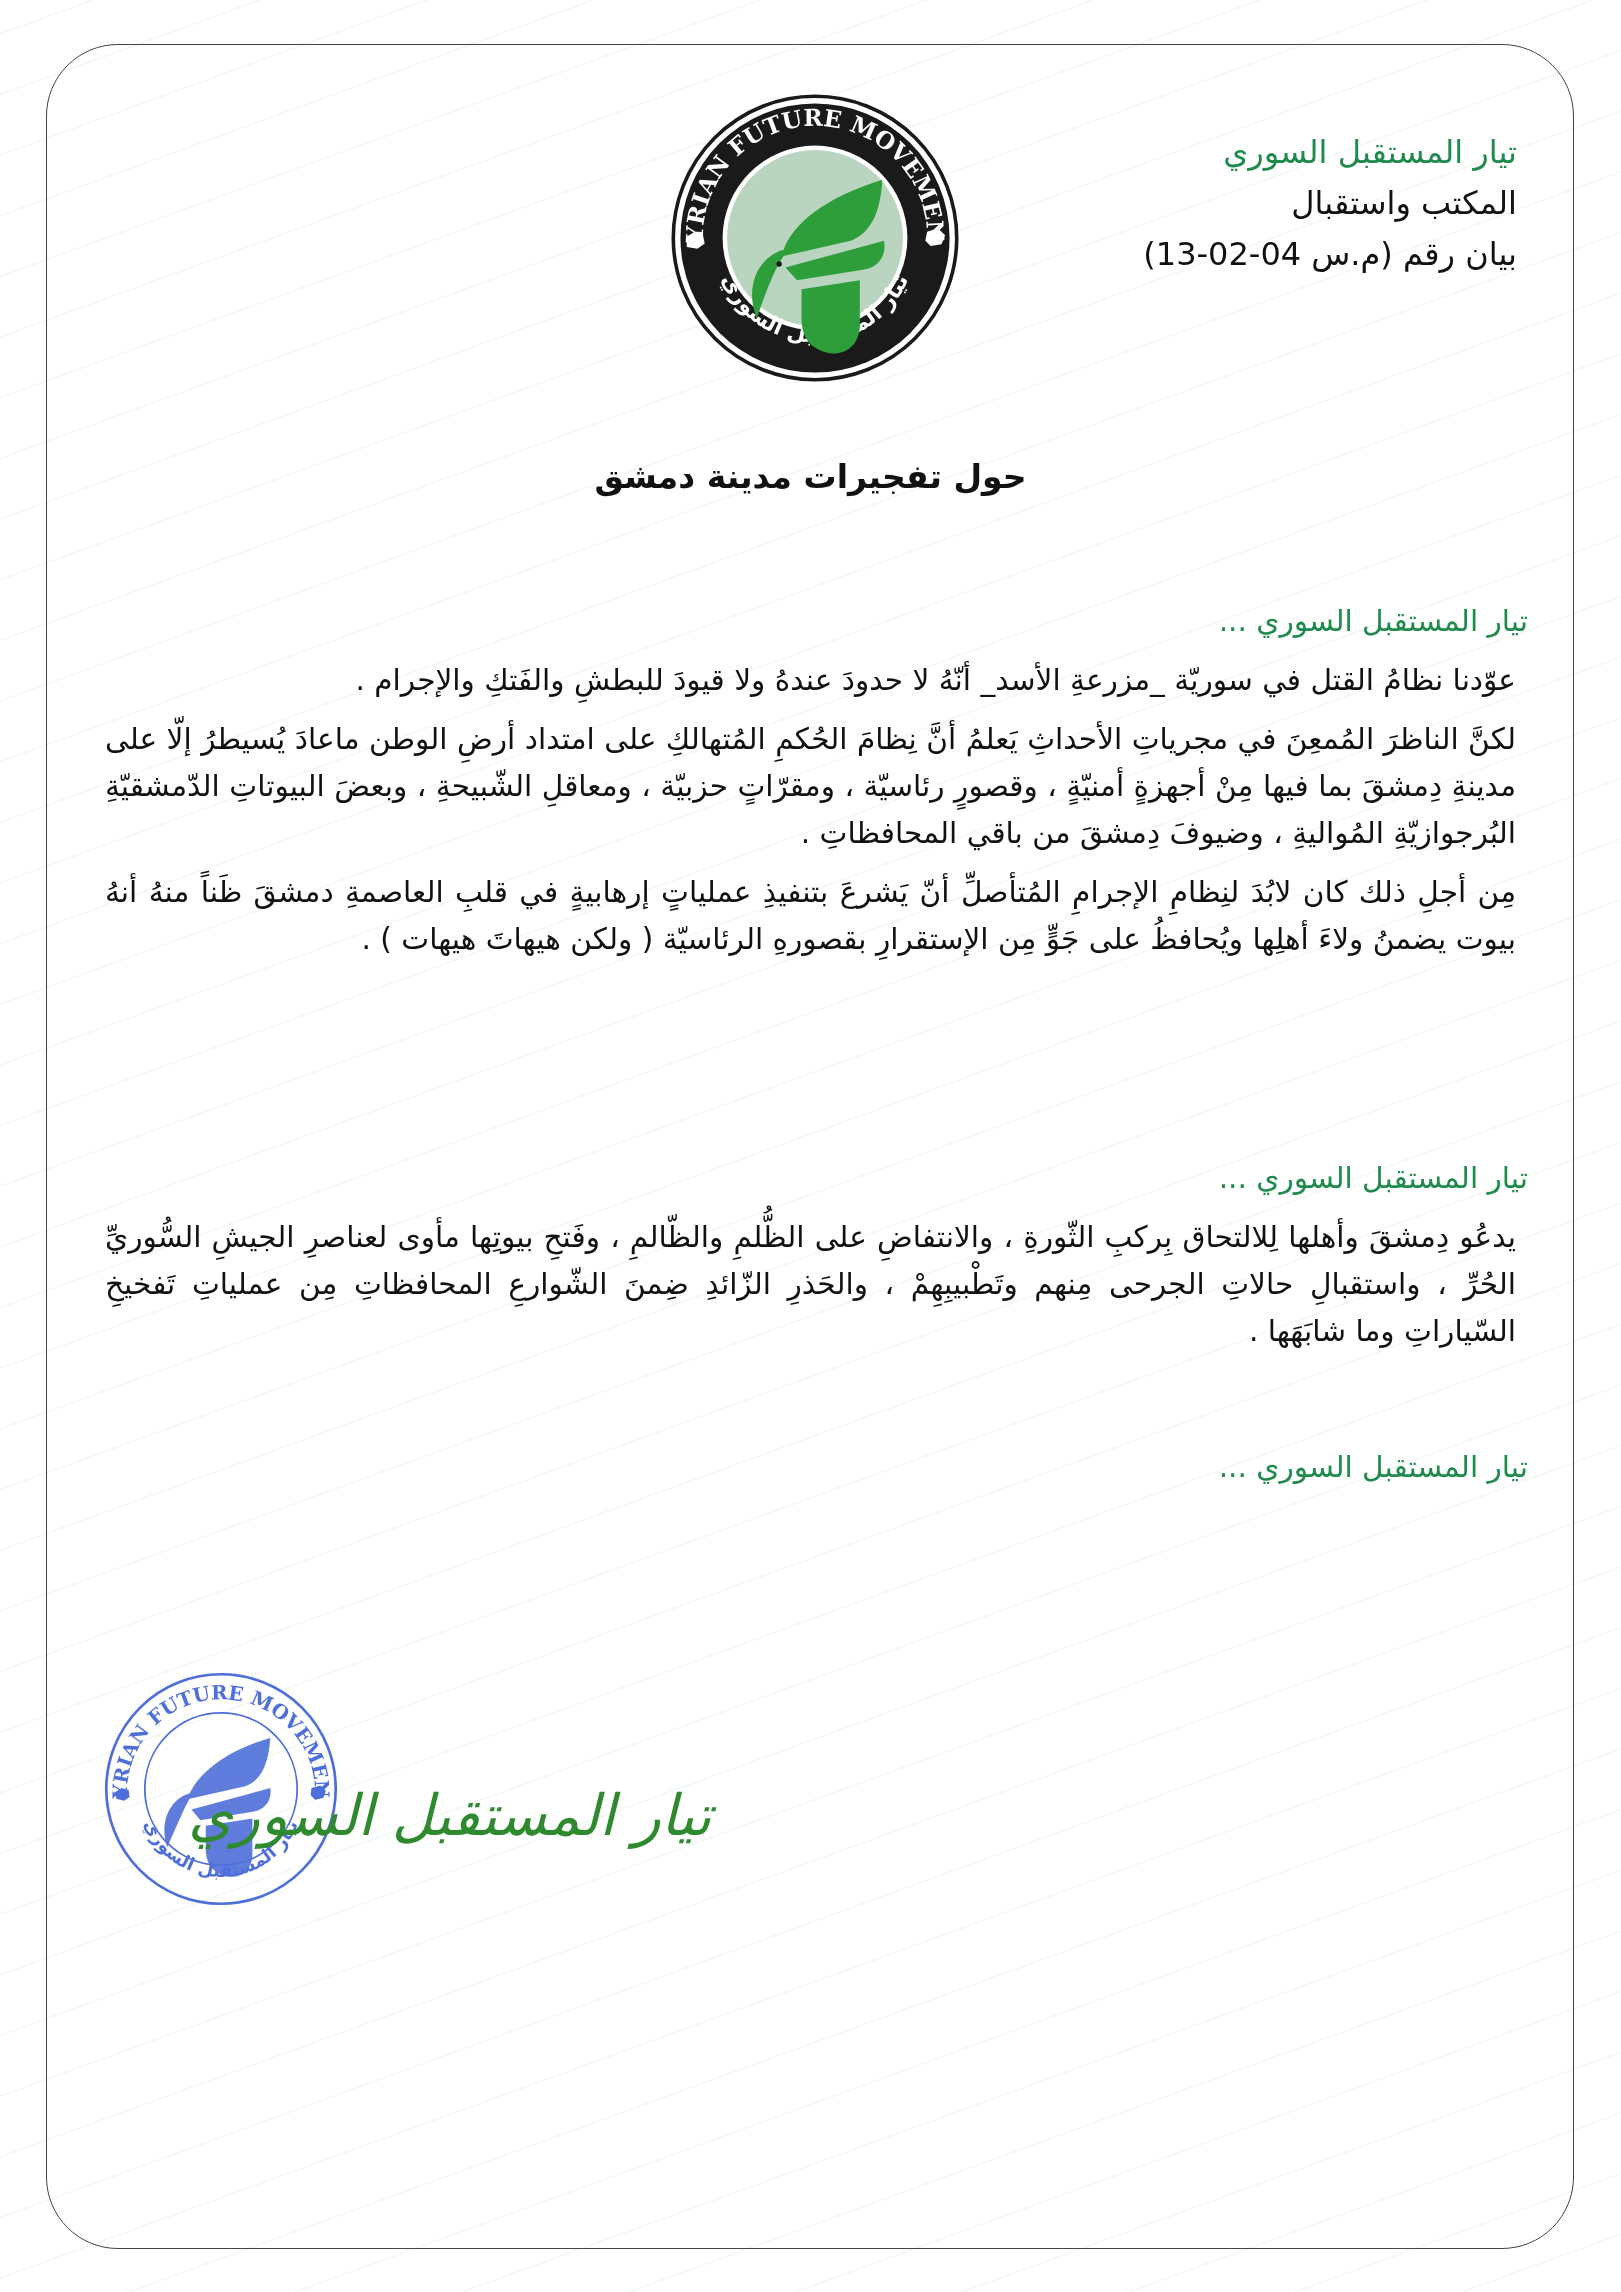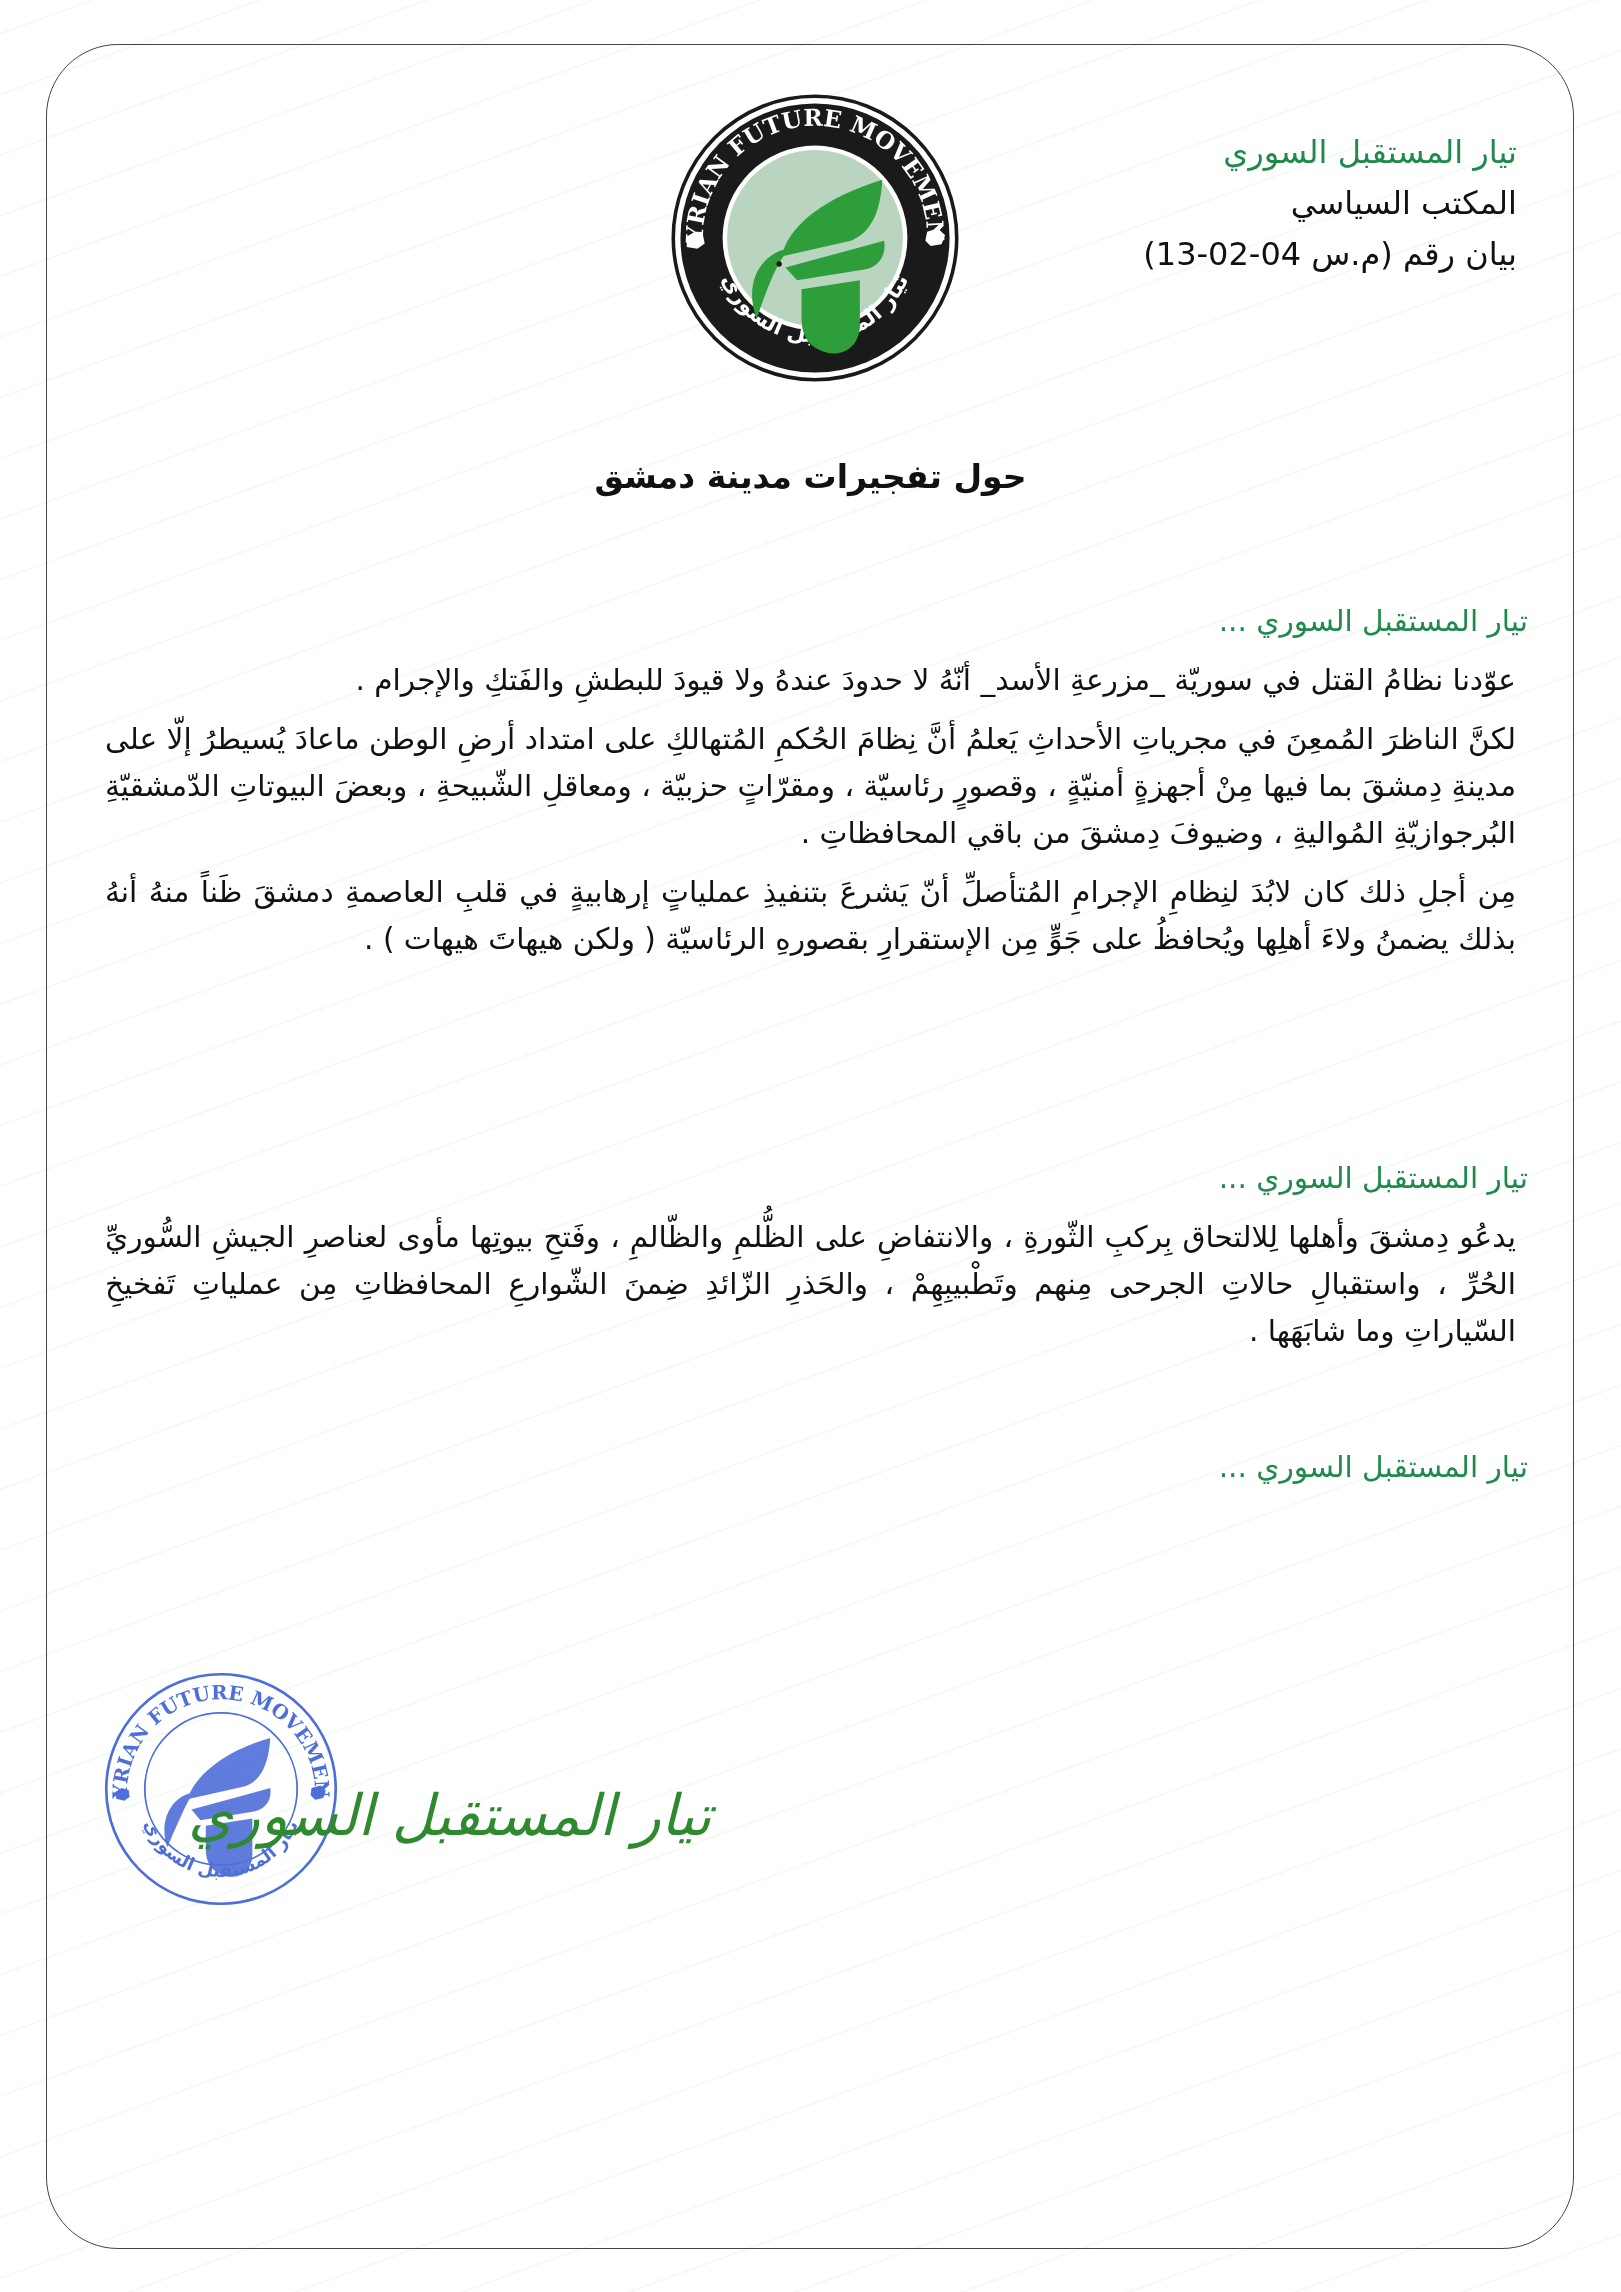--- a/index.html
+++ b/index.html
@@ -88,21 +88,21 @@
     }
   </style>
 </head>
 <body>
 
 <div class="watermark"></div>
 <div class="frame"></div>
 
 <div class="header-block">
   <div class="org">تيار المستقبل السوري</div>
-  <div>المكتب السياسي</div>
+  <div>المكتب واستقبال</div>
   <div>بيان رقم (م.س 04-02-13)</div>
 </div>
 
 <svg class="logo" viewBox="0 0 330 330">
   <defs>
     <path id="topArc" d="M 40 165 A 125 125 0 0 1 290 165"></path>
     <path id="botArc" d="M 55 190 A 112 112 0 0 0 275 190"></path>
   </defs>
   <circle cx="165" cy="165" r="158" fill="#ffffff" stroke="#1a1a1a" stroke-width="4"></circle>
   <circle cx="165" cy="165" r="150" fill="#1a1a1a"></circle>
@@ -125,21 +125,21 @@
     <circle cx="125" cy="194" r="3" fill="#1a1a1a"></circle>
   </g>
 </svg>
 
 <div class="doc-title">حول تفجيرات مدينة دمشق</div>
 
 <div class="body-block" id="sec1">
   <div class="section-head">تيار المستقبل السوري ...</div>
   <p class="para">عوّدنا نظامُ القتل في سوريّة _مزرعةِ الأسد_ أنّهُ لا حدودَ عندهُ ولا قيودَ للبطشِ والفَتكِ والإجرام .</p>
   <p class="para">لكنَّ الناظرَ المُمعِنَ في مجرياتِ الأحداثِ يَعلمُ أنَّ نِظامَ الحُكمِ المُتهالكِ على امتداد أرضِ الوطن ماعادَ يُسيطرُ إلّا على مدينةِ دِمشقَ بما فيها مِنْ أجهزةٍ أمنيّةٍ ، وقصورٍ رئاسيّة ، ومقرّاتٍ حزبيّة ، ومعاقلِ الشّبيحةِ ، وبعضَ البيوتاتِ الدّمشقيّةِ البُرجوازيّةِ المُواليةِ ، وضيوفَ دِمشقَ من باقي المحافظاتِ .</p>
-  <p class="para">مِن أجلِ ذلك كان لابُدَ لنِظامِ الإجرامِ المُتأصلِّ أنّ يَشرعَ بتنفيذِ عملياتٍ إرهابيةٍ في قلبِ العاصمةِ دمشقَ ظَناً منهُ أنهُ بذلك يضمنُ ولاءَ أهلِها ويُحافظُ على جَوٍّ مِن الإستقرارِ بقصورهِ الرئاسيّة ( ولكن هيهاتَ هيهات ) .</p>
+  <p class="para">مِن أجلِ ذلك كان لابُدَ لنِظامِ الإجرامِ المُتأصلِّ أنّ يَشرعَ بتنفيذِ عملياتٍ إرهابيةٍ في قلبِ العاصمةِ دمشقَ ظَناً منهُ أنهُ بيوت يضمنُ ولاءَ أهلِها ويُحافظُ على جَوٍّ مِن الإستقرارِ بقصورهِ الرئاسيّة ( ولكن هيهاتَ هيهات ) .</p>
 </div>
 
 <div class="body-block" id="sec2">
   <div class="section-head">تيار المستقبل السوري ...</div>
   <p class="para">يدعُو دِمشقَ وأهلها لِلالتحاق بِركبِ الثّورةِ ، والانتفاضِ على الظُّلمِ والظّالمِ ، وفَتحِ بيوتِها مأوى لعناصرِ الجيشِ السُّوريِّ الحُرِّ ، واستقبالِ حالاتِ الجرحى مِنهم وتَطْبيبِهِمْ ، والحَذرِ الزّائدِ ضِمنَ الشّوارعِ المحافظاتِ مِن عملياتِ تَفخيخِ السّياراتِ وما شابَهَها .</p>
 </div>
 
 <div class="body-block" id="sec3">
   <div class="section-head">تيار المستقبل السوري ...</div>
 </div>

